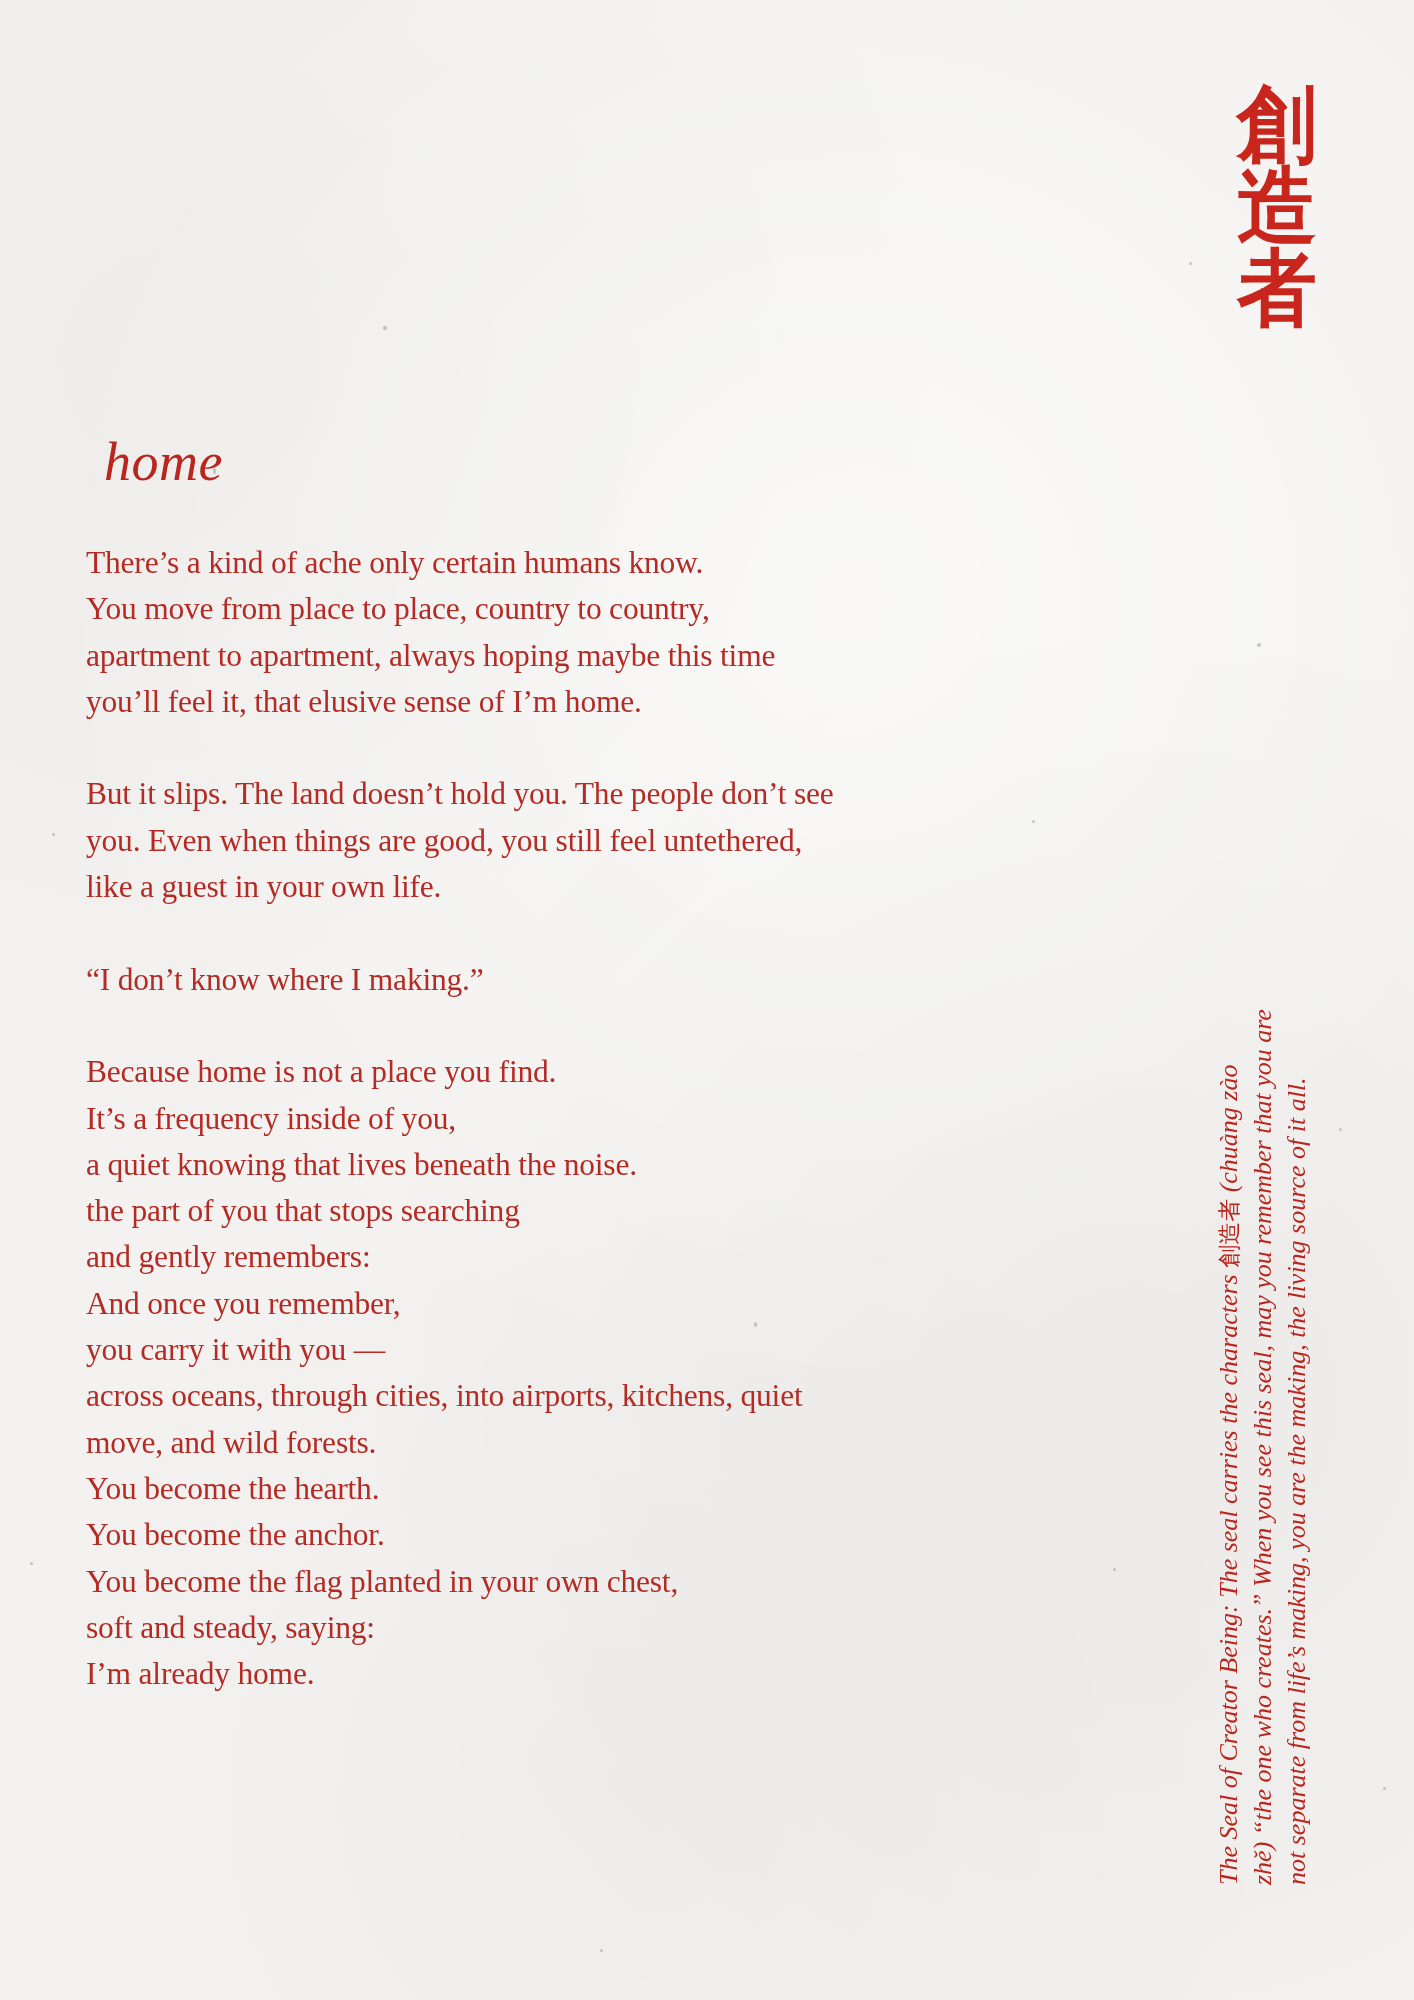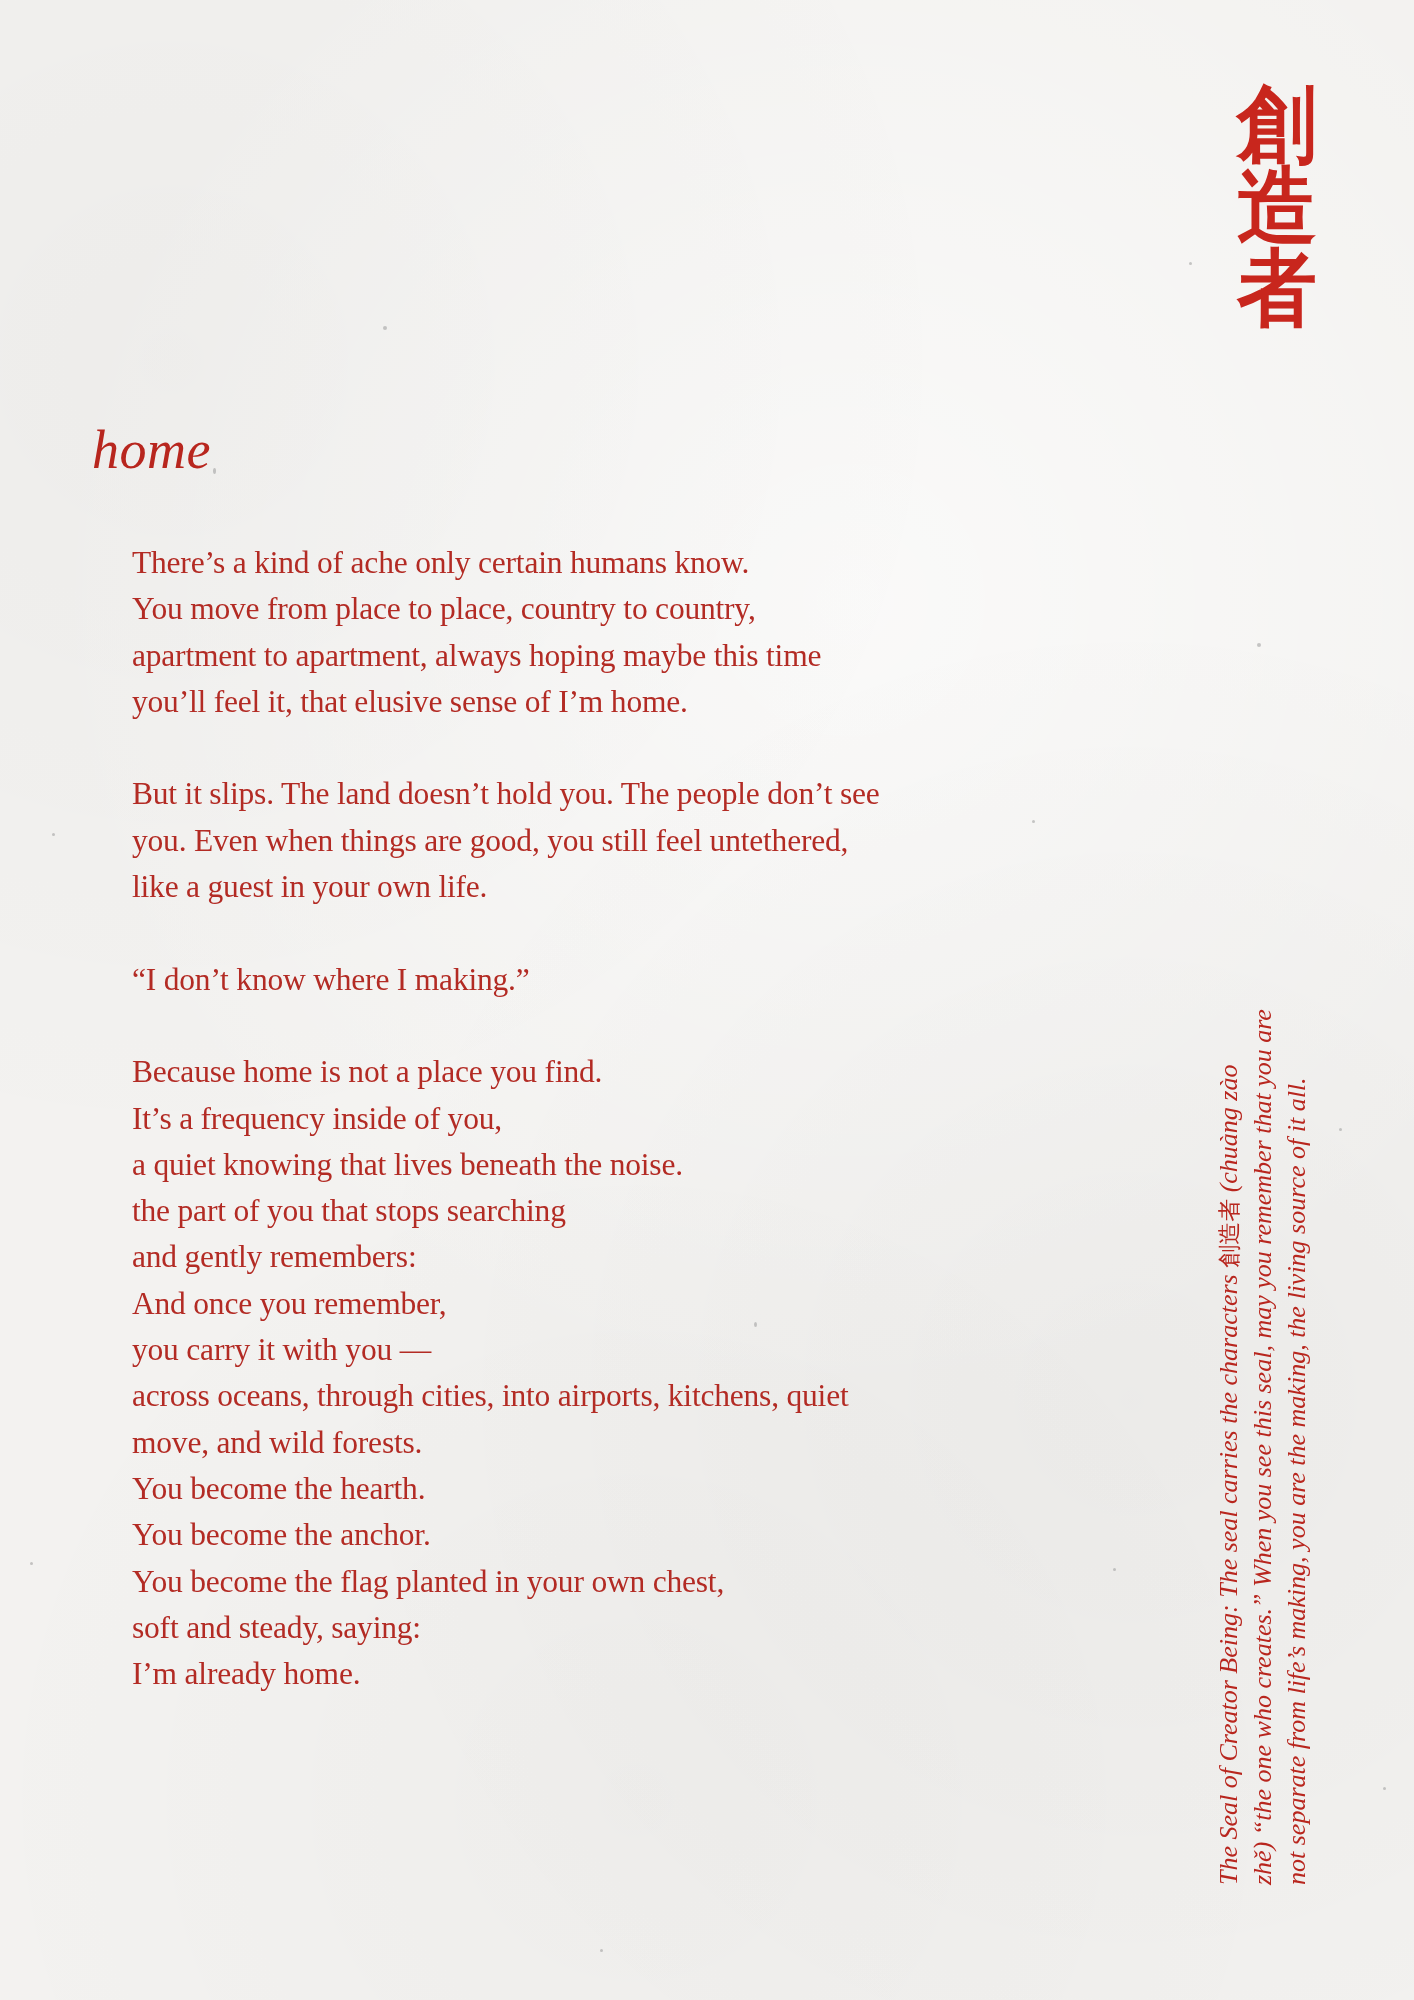--- a/index.html
+++ b/index.html
@@ -44,42 +44,41 @@
       height: 82px;
       transform: scaleX(0.95);
     }
     .title {
       position: absolute;
       left: 88px;
       top: 415px;
       font-style: italic;
       font-size: 54px;
       color: #b8261e;
-      margin: 4px;
+      margin: 16px;
       font-weight: normal;
       letter-spacing: 0.5px;
     }
     .poem {
       position: absolute;
       left: 86px;
       top: 540px;
       width: 1000px;
       color: #b32b24;
       font-size: 31.5px;
       line-height: 46.3px;
     }
     .stanza {
       margin: 0 0 46.3px 0;
     }
     .stanza:last-child { margin-bottom: 0; }
     .line {
       display: block;
       white-space: nowrap;
       letter-spacing: -0.2px;
-      margin-left: 46px;
     }
     .sidenote {
       position: absolute;
       left: 1212px;
       top: 1885px;
       width: 1030px;
       transform-origin: 0 0;
       transform: rotate(-90deg);
       color: #b8261e;
       font-style: italic;

